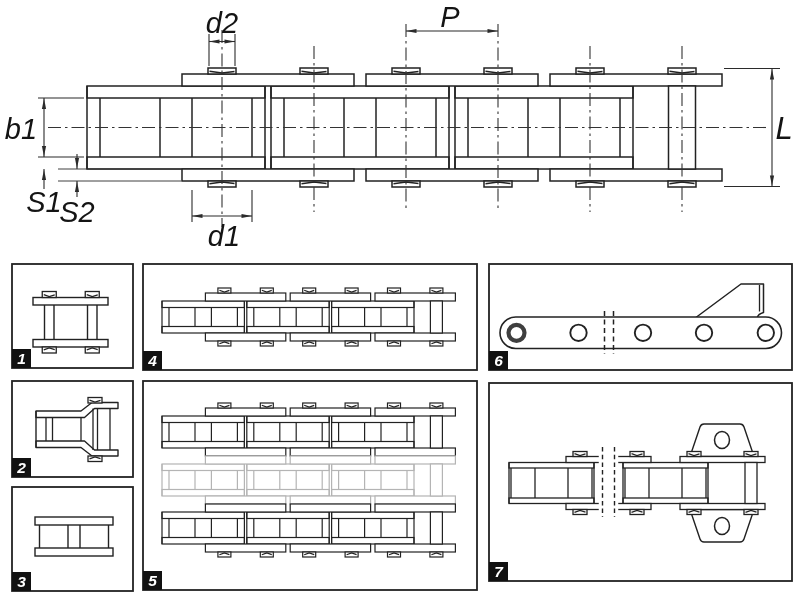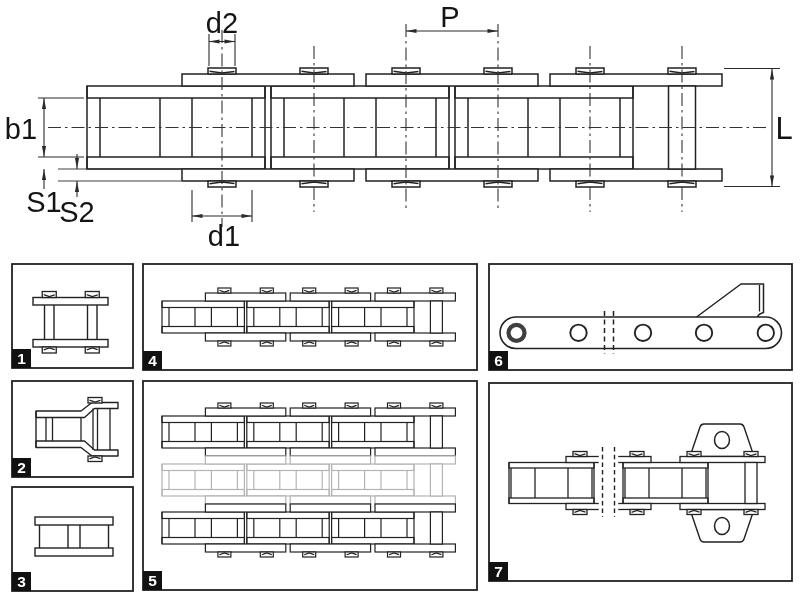--- a/index.html
+++ b/index.html
@@ -1,16 +1,16 @@
 <!DOCTYPE html>
 <html><head>
 <meta charset="utf-8">
 <style>
   html,body{margin:0;padding:0;background:#fff;}
-  #stage{position:relative;width:800px;height:592px;background:#fff;overflow:hidden;}
+  #stage{position:relative;width:800px;height:592px;background:#fff;overflow:hidden;font-style:italic;}
   svg{position:absolute;left:0;top:0;}
   .lbl{font-family:"Liberation Sans",sans-serif;font-size:29px;fill:#141414;text-anchor:middle;}
   .lbl-big{font-size:31px;}
   .pnl{fill:#ffffff;stroke:#222222;stroke-width:1.8;}
   .badge{fill:#111111;}
   .badge-num{font-family:"Liberation Sans",sans-serif;font-size:15.5px;font-weight:600;fill:#ffffff;text-anchor:middle;}
 </style>
 </head>
 <body>
 

